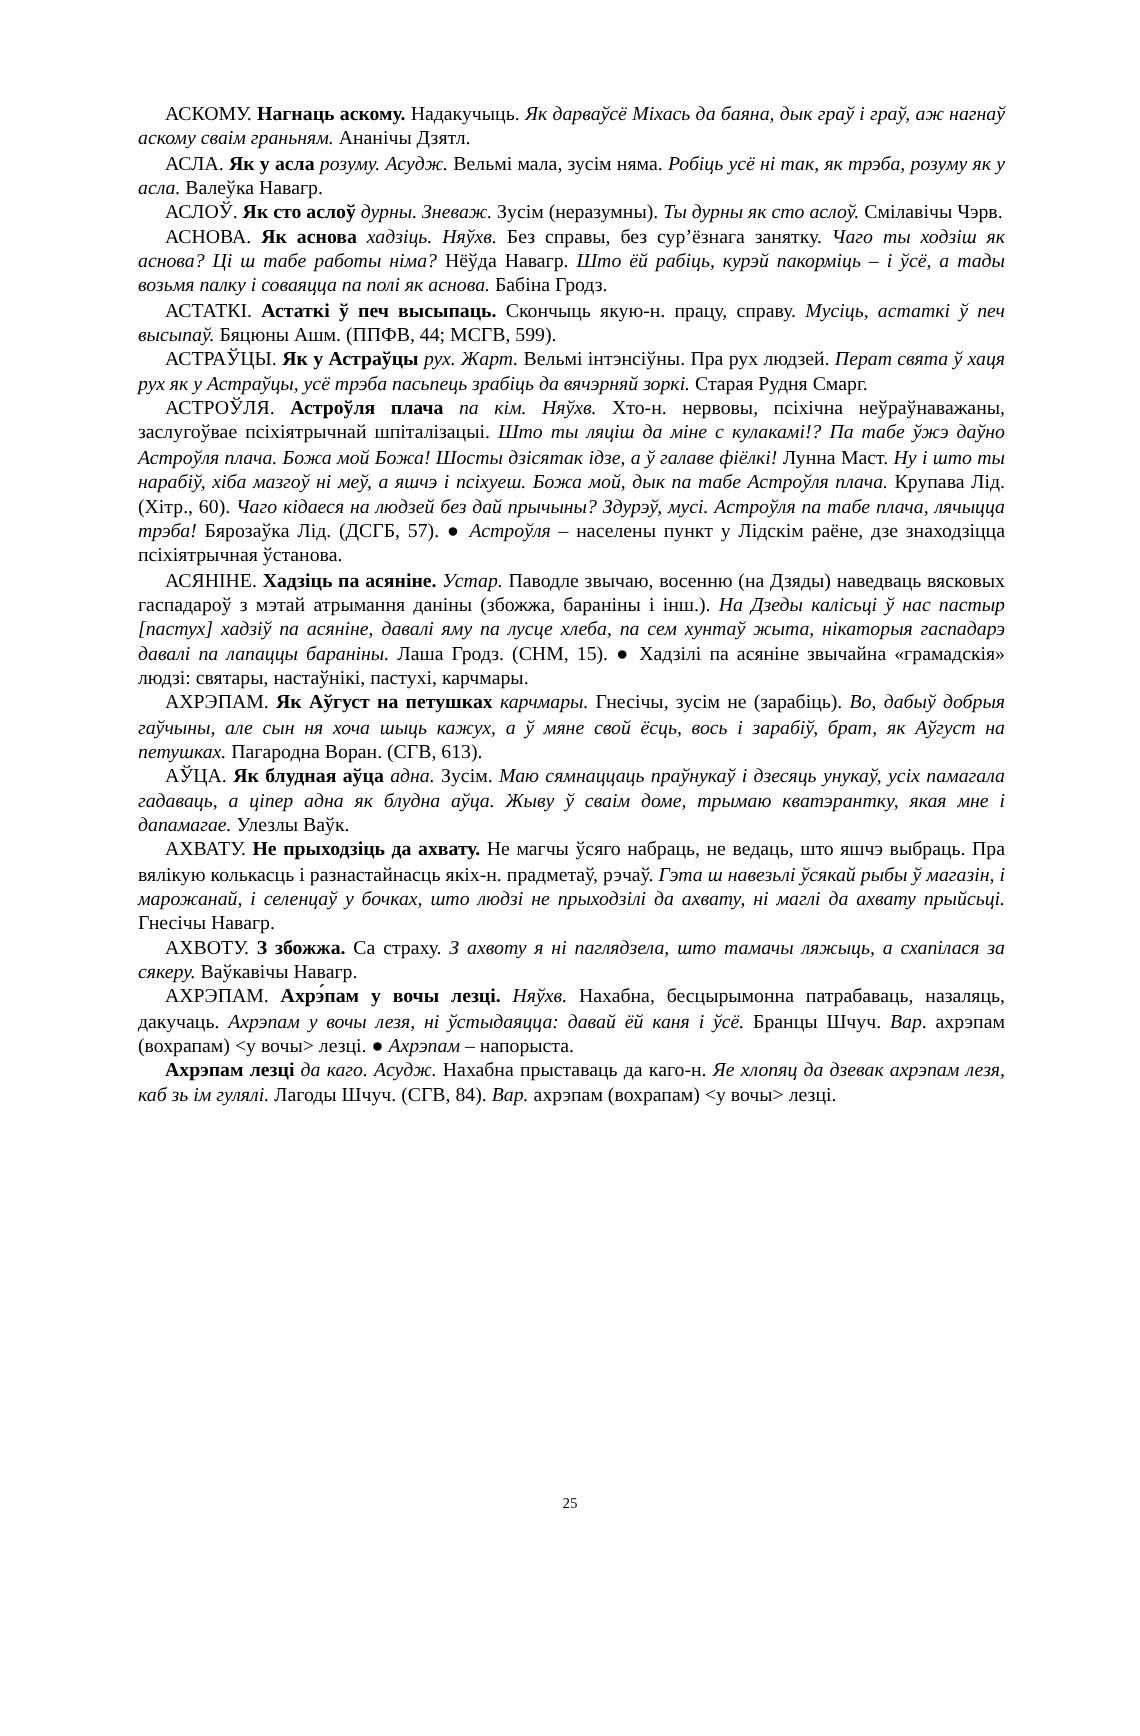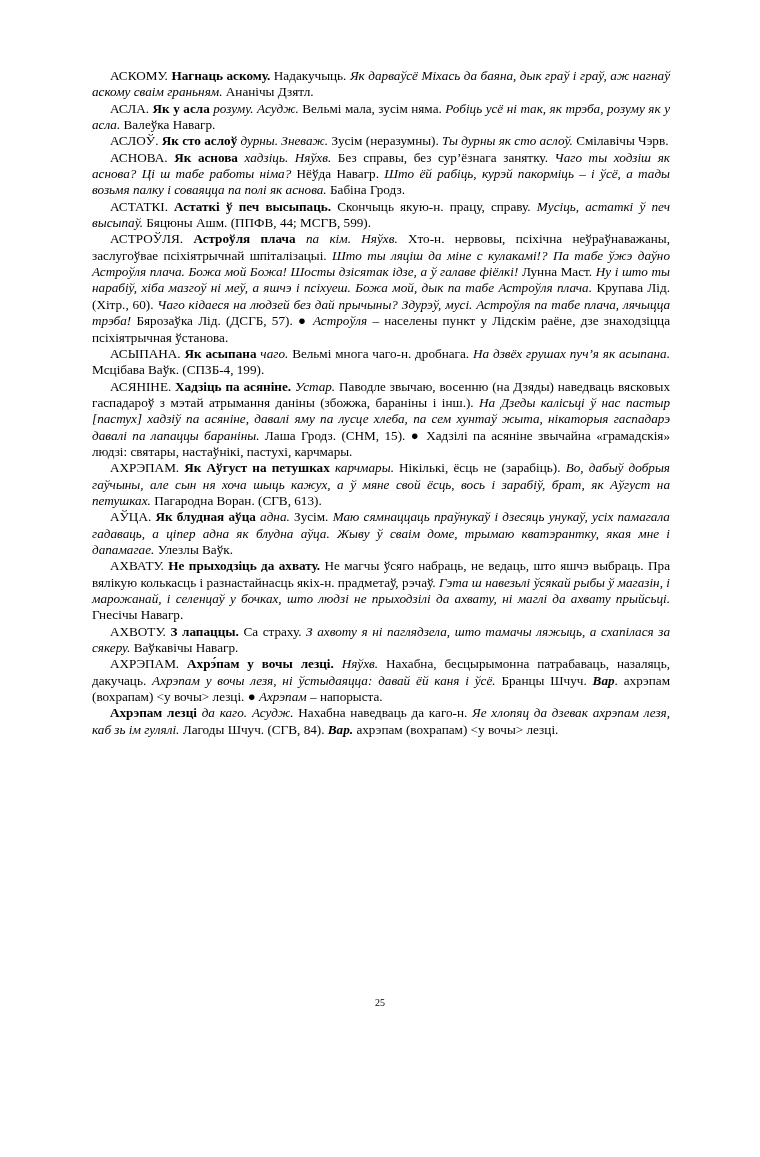--- a/index.html
+++ b/index.html
@@ -39,21 +39,21 @@
   .hw {            
     font-weight: normal;
   }
   .b {             
     font-weight: bold;
   }
   .i {             
     font-style: italic;
   }
   .bi {            
-    font-weight: bold;
+    font-weight: normal;
     font-style: italic;
   }
   #page-number {
     position: absolute;
     left: 0;
     top: 997px;
     width: 760px;
     text-align: center;
     font-size: 10px;
     font-family: "Liberation Serif", "DejaVu Serif", serif;
@@ -63,26 +63,26 @@
 <body>
 
 <div id="page">
 
   <div id="text-column">
       <p class="entry"><span class="hw">АСКОМУ. </span><span class="b">Нагнаць аскому.</span><span> Надакучыць. </span><span class="i">Як дарваўсё Міхась да баяна, дык граў і граў, аж нагнаў аскому сваім граньням.</span><span> Ананічы Дзятл.</span></p>
       <p class="entry"><span class="hw">АСЛА. </span><span class="b">Як у асла </span><span class="i">розуму. Асудж.</span><span> Вельмі мала, зусім няма. </span><span class="i">Робіць усё ні так, як трэба, розуму як у асла.</span><span> Валеўка Навагр.</span></p>
       <p class="entry"><span class="hw">АСЛОЎ. </span><span class="b">Як сто аслоў </span><span class="i">дурны. Зневаж.</span><span> Зусім (неразумны). </span><span class="i">Ты дурны як сто аслоў.</span><span> Смілавічы Чэрв.</span></p>
       <p class="entry"><span class="hw">АСНОВА. </span><span class="b">Як аснова </span><span class="i">хадзіць. Няўхв.</span><span> Без справы, без сур’ёзнага занятку. </span><span class="i">Чаго ты ходзіш як аснова? Ці ш табе работы німа?</span><span> Нёўда Навагр. </span><span class="i">Што ёй рабіць, курэй пакорміць – і ўсё, а тады возьмя палку і соваяцца па полі як аснова.</span><span> Бабіна Гродз.</span></p>
       <p class="entry"><span class="hw">АСТАТКІ. </span><span class="b">Астаткі ў печ высыпаць.</span><span> Скончыць якую-н. працу, справу. </span><span class="i">Мусіць, астаткі ў печ высыпаў.</span><span> Бяцюны Ашм. (ППФВ, 44; МСГВ, 599).</span></p>
+      <p class="entry"><span class="hw">АСТРАЎЦЫ. </span><span class="b">Як у Астраўцы </span><span class="i">рух. Жарт.</span><span> Вельмі інтэнсіўны. Пра рух людзей. </span><span class="i">Перат свята ў хаця рух як у Астраўцы, усё трэба пасьпець зрабіць да вячэрняй зоркі.</span><span> Старая Рудня Смарг.</span></p>
       <p class="entry"><span class="hw">АСТРОЎЛЯ. </span><span class="b">Астроўля плача </span><span class="i">па кім. Няўхв.</span><span> Хто-н. нервовы, псіхічна неўраўнаважаны, заслугоўвае псіхіятрычнай шпіталізацыі. </span><span class="i">Што ты ляціш да міне с кулакамі!? Па табе ўжэ даўно Астроўля плача. Божа мой Божа! Шосты дзісятак ідзе, а ў галаве  фіёлкі!</span><span> Лунна Маст. </span><span class="i">Ну і што ты нарабіў, хіба мазгоў ні меў, а яшчэ і псіхуеш. Божа мой, дык па табе Астроўля плача.</span><span> Крупава Лід. (Хітр., 60). </span><span class="i">Чаго кідаеся на людзей без дай прычыны? Здурэў, мусі. Астроўля па табе плача, лячыцца трэба!</span><span> Бярозаўка Лід. (ДСГБ, 57). ● </span><span class="i">Астроўля</span><span> – населены пункт у Лідскім раёне, дзе знаходзіцца псіхіятрычная ўстанова.</span></p>
-      <p class="entry"><span class="hw">АСЫПАНА. </span><span class="b">Як асыпана </span><span class="i">чаго.</span><span> Вельмі многа чаго-н. дробнага. </span><span class="i">На дзвёх грушах пуч’я як асыпана.</span><span> Мсцібава Ваўк. (СПЗБ-4, 199).</span></p>
       <p class="entry"><span class="hw">АСЯНІНЕ. </span><span class="b">Хадзіць па асяніне. </span><span class="i">Устар.</span><span> Паводле звычаю, восенню (на Дзяды) наведваць вясковых гаспадароў з мэтай атрымання даніны (збожжа, бараніны і інш.). </span><span class="i">На Дзеды калісьці ў нас пастыр [пастух] хадзіў па асяніне, давалі яму па лусце хлеба, па сем хунтаў жыта, нікаторыя гаспадарэ давалі па лапаццы бараніны.</span><span> Лаша Гродз. (СНМ, 15). ● Хадзілі па асяніне звычайна «грамадскія» людзі: святары, настаўнікі, пастухі, карчмары.</span></p>
-      <p class="entry"><span class="hw">АХРЭПАМ. </span><span class="b">Як Аўгуст на петушках </span><span class="i">карчмары.</span><span> Нікількі, ёсць не (зарабіць). </span><span class="i">Во, дабыў добрыя гаўчыны, але сын ня хоча шыць кажух, а ў мяне свой ёсць, вось і зарабіў, брат, як Аўгуст на петушках.</span><span> Пагародна Воран. (СГВ, 613).</span></p>
+      <p class="entry"><span class="hw">АХРЭПАМ. </span><span class="b">Як Аўгуст на петушках </span><span class="i">карчмары.</span><span> Гнесічы, зусім не (зарабіць). </span><span class="i">Во, дабыў добрыя гаўчыны, але сын ня хоча шыць кажух, а ў мяне свой ёсць, вось і зарабіў, брат, як Аўгуст на петушках.</span><span> Пагародна Воран. (СГВ, 613).</span></p>
       <p class="entry"><span class="hw">АЎЦА. </span><span class="b">Як блудная аўца </span><span class="i">адна.</span><span> Зусім. </span><span class="i">Маю сямнаццаць праўнукаў і дзесяць унукаў, усіх памагала гадаваць, а ціпер адна як блудна аўца. Жыву ў сваім доме, трымаю кватэрантку, якая мне і дапамагае.</span><span> Улезлы Ваўк.</span></p>
       <p class="entry"><span class="hw">АХВАТУ. </span><span class="b">Не прыходзіць да ахвату.</span><span> Не магчы ўсяго набраць, не ведаць, што яшчэ выбраць. Пра вялікую колькасць і разнастайнасць якіх-н. прадметаў, рэчаў. </span><span class="i">Гэта ш навезьлі ўсякай рыбы ў магазін, і марожанай, і селенцаў у бочках, што людзі не прыходзілі да ахвату, ні маглі да ахвату прыйсьці.</span><span> Гнесічы Навагр.</span></p>
-      <p class="entry"><span class="hw">АХВОТУ. </span><span class="b">З лапаццы.</span><span> Са страху. </span><span class="i">З ахвоту я ні паглядзела, што тамачы ляжыць, а схапілася за сякеру.</span><span> Ваўкавічы Навагр.</span></p>
+      <p class="entry"><span class="hw">АХВОТУ. </span><span class="b">З збожжа.</span><span> Са страху. </span><span class="i">З ахвоту я ні паглядзела, што тамачы ляжыць, а схапілася за сякеру.</span><span> Ваўкавічы Навагр.</span></p>
       <p class="entry"><span class="hw">АХРЭПАМ. </span><span class="b">Ахрэ́пам у вочы лезці. </span><span class="i">Няўхв.</span><span> Нахабна, бесцырымонна патрабаваць, назаляць, дакучаць. </span><span class="i">Ахрэпам у вочы лезя, ні ўстыдаяцца: давай ёй каня і ўсё.</span><span> Бранцы Шчуч. </span><span class="bi">Вар</span><span>. ахрэпам (вохрапам) &lt;у вочы&gt; лезці. ● </span><span class="i">Ахрэпам</span><span> – напорыста.</span></p>
-      <p class="entry"><span class="b">Ахрэпам лезці </span><span class="i">да каго. Асудж.</span><span> Нахабна наведваць да каго-н. </span><span class="i">Яе хлопяц да дзевак ахрэпам лезя, каб зь ім гулялі.</span><span> Лагоды Шчуч. (СГВ, 84). </span><span class="bi">Вар.</span><span> ахрэпам (вохрапам) &lt;у вочы&gt; лезці.</span></p>
+      <p class="entry"><span class="b">Ахрэпам лезці </span><span class="i">да каго. Асудж.</span><span> Нахабна прыставаць да каго-н. </span><span class="i">Яе хлопяц да дзевак ахрэпам лезя, каб зь ім гулялі.</span><span> Лагоды Шчуч. (СГВ, 84). </span><span class="bi">Вар.</span><span> ахрэпам (вохрапам) &lt;у вочы&gt; лезці.</span></p>
     </div>
 
   <div id="page-number">25</div>
 
 </div>
 
 </body></html>

